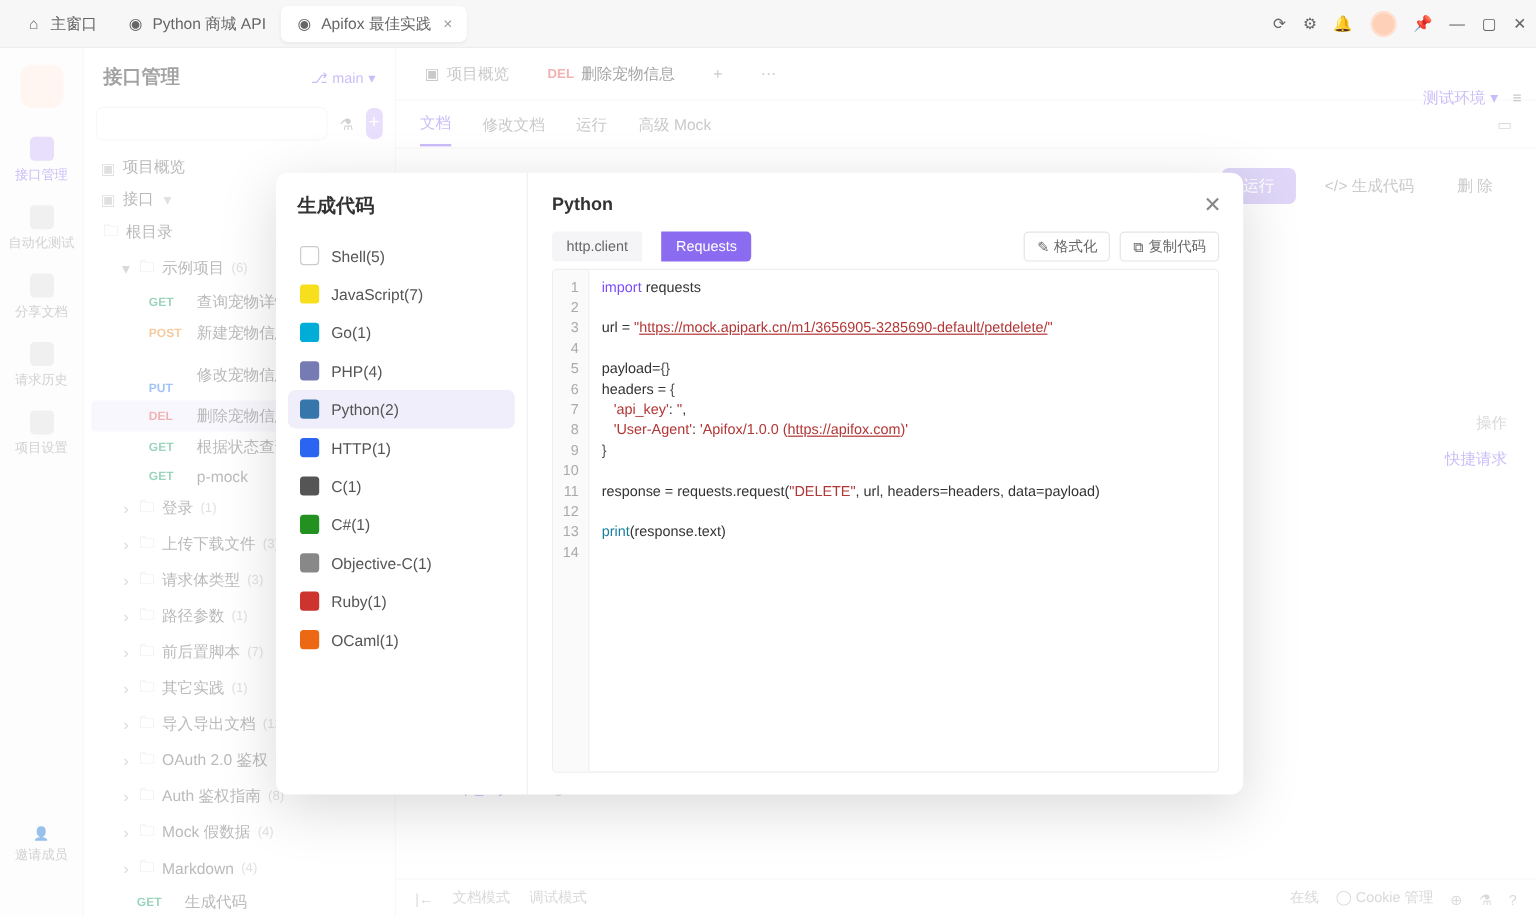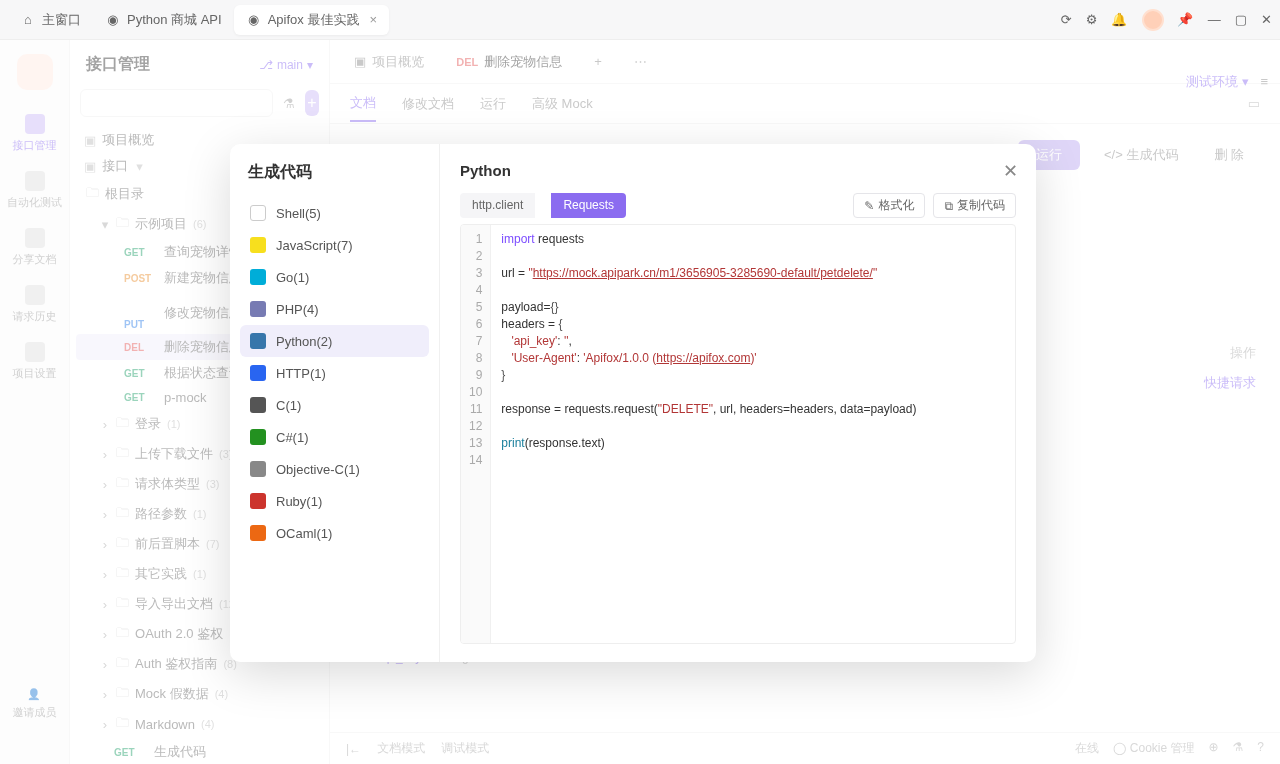--- a/index.html
+++ b/index.html
@@ -58,21 +58,21 @@
 .env-pill { color: #8b6cf0; display: flex; align-items: center; gap: 4px; }
 
 .subtabs { height: 40px; display: flex; align-items: center; padding: 0 20px; gap: 26px; color: #888; border-bottom: 1px solid #f0f0f0; }
 .subtab.active { color: #8b6cf0; border-bottom: 2px solid #8b6cf0; padding-bottom: 8px; margin-bottom: -9px; }
 
 .content { flex: 1; padding: 16px 24px; position: relative; }
 .action-row { display: flex; justify-content: flex-end; gap: 12px; align-items: center; }
 .btn-run { background: #b8a5f0; color: #fff; padding: 6px 18px; border-radius: 6px; }
 .btn-ghost { color: #888; padding: 6px 12px; }
 .bottom-bar { position: absolute; bottom: 0; left: 330px; right: 0; height: 32px; border-top: 1px solid #f0f0f0; display: flex; align-items: center; padding: 0 16px; gap: 16px; color: #aaa; font-size: 12px; }
-.bottom-bar .right { margin-left: auto; display: flex; gap: 14px; align-items: flex-start; }
+.bottom-bar .right { margin-left: auto; display: flex; gap: 14px; align-items: flex-end; }
 
 
 .dim { position: absolute; inset: 40px 0 0 0; background: rgba(255,255,255,0.55); pointer-events: none; }
 
 
 .modal { position: absolute; left: 230px; top: 144px; width: 806px; height: 518px; background: #fff; border-radius: 10px; box-shadow: 0 12px 48px rgba(0,0,0,.15); display: flex; z-index: 10; }
 .modal-left { width: 210px; border-right: 1px solid #f0f0f0; padding: 18px 10px; overflow-y: auto; }
 .modal-left h3 { font-size: 16px; font-weight: 600; padding: 0 8px 14px; }
 .lang-item { display: flex; align-items: center; gap: 10px; padding: 8px 10px; border-radius: 6px; color: #555; font-size: 13px; }
 .lang-item.active { background: #f0eefb; }

